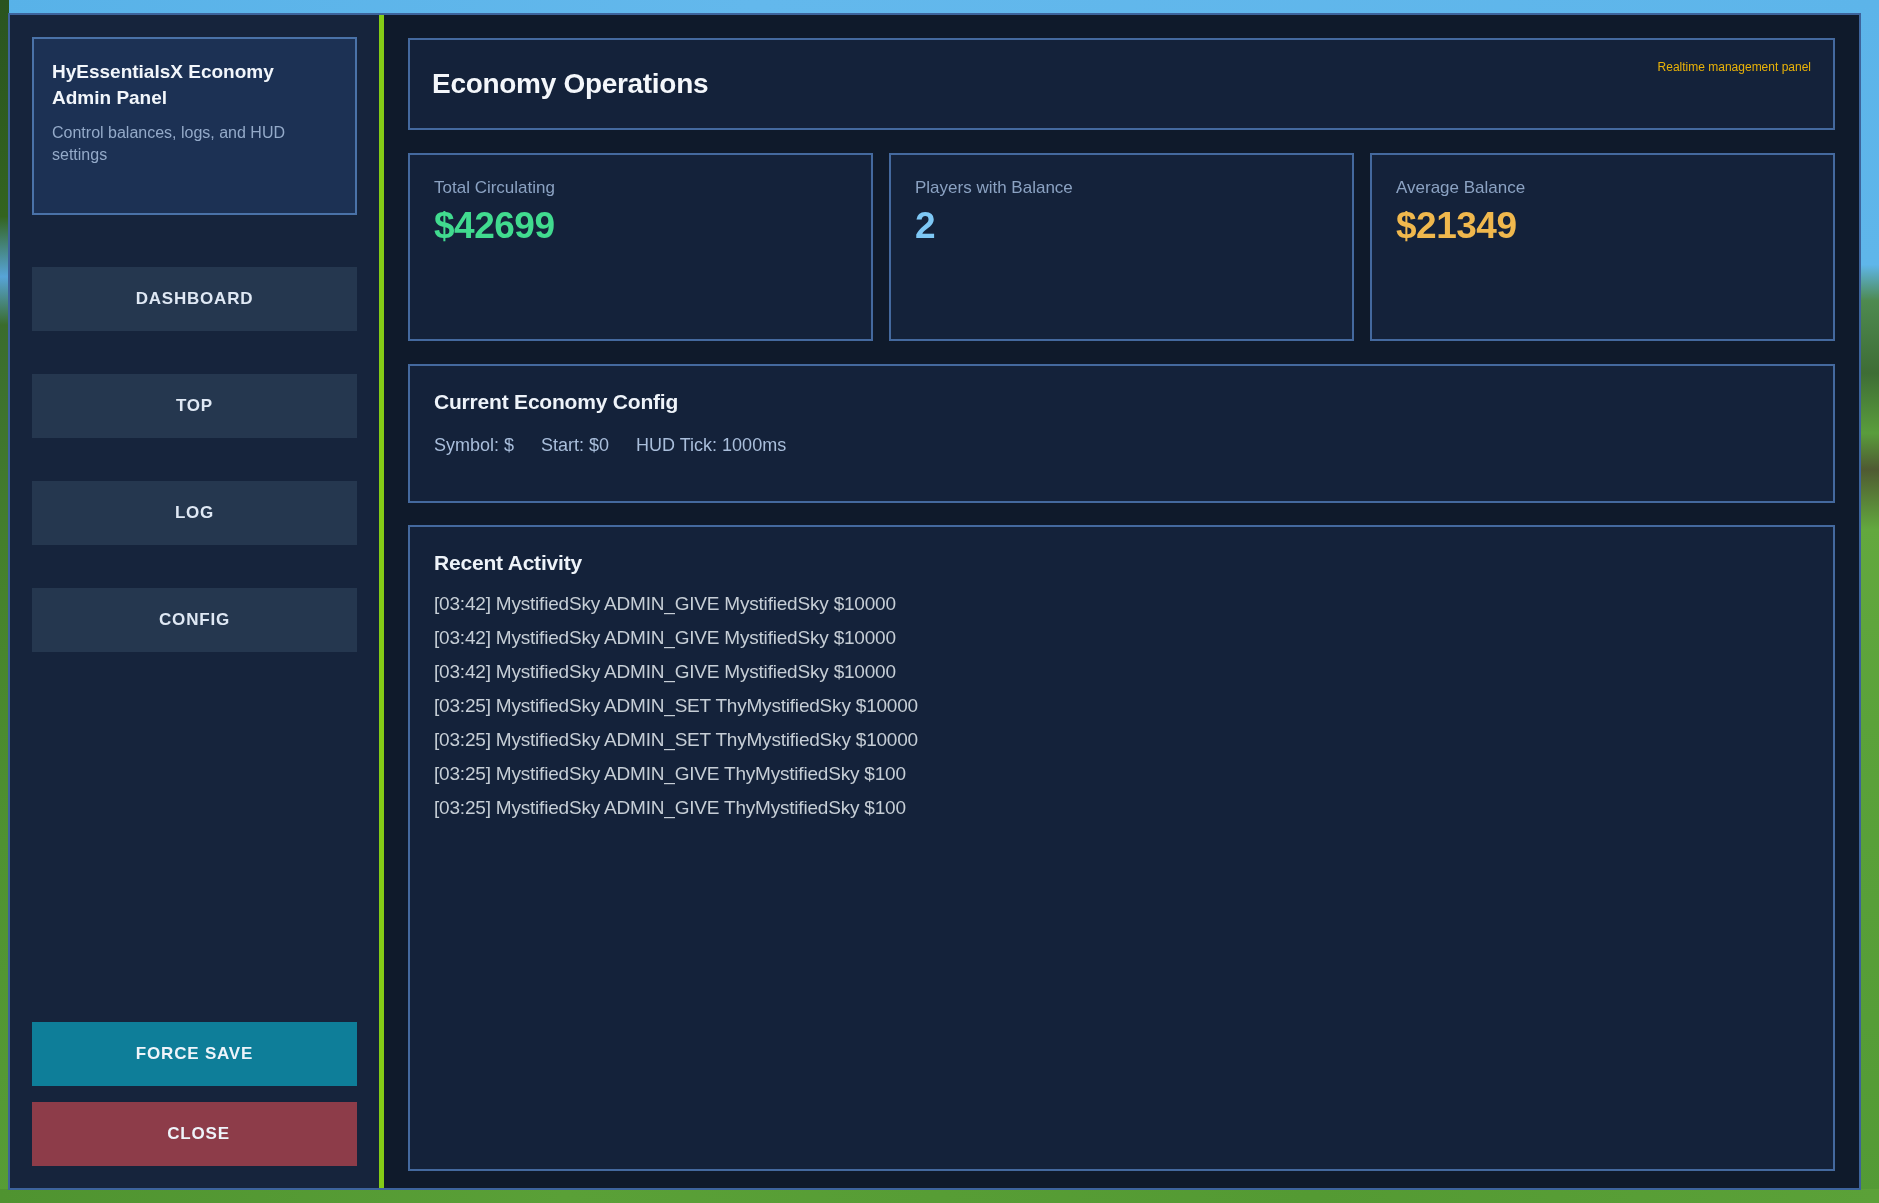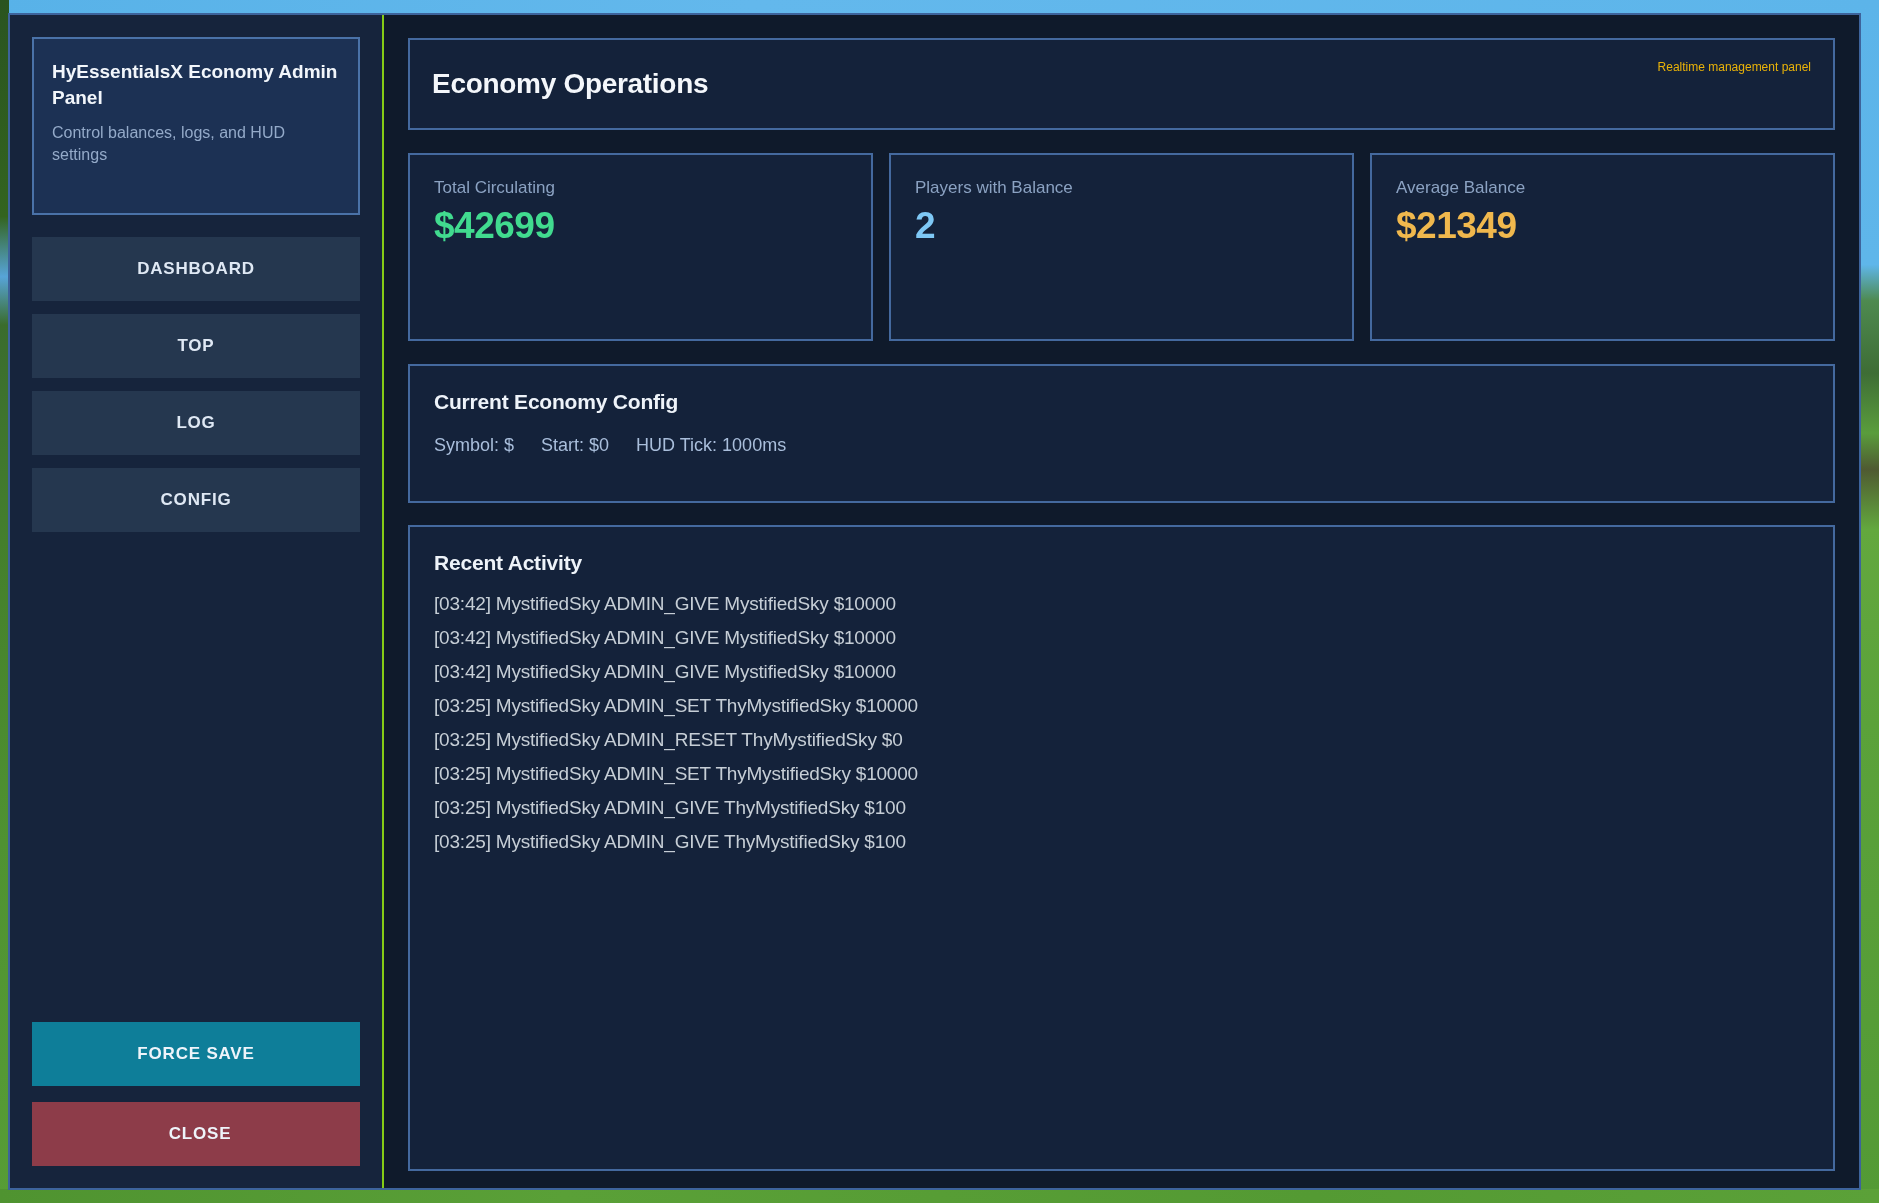--- a/index.html
+++ b/index.html
@@ -18,28 +18,28 @@
   .game-bottom{position:absolute;left:0;bottom:0;width:100%;height:14px;
     background:linear-gradient(90deg,#4f9330,#5aa037 30%,#549a33 70%,#5ba138);}
 
   
   .panel{position:absolute;left:8px;top:13px;width:1853px;height:1177px;
     box-sizing:border-box;border:2px solid #3d639b;background:#0f1a2b;
     display:flex;}
 
   
   .sidebar{width:374px;box-sizing:border-box;background:#16243c;
-    border-right:2px solid #84cc16;padding:22px;display:flex;flex-direction:column;}
+    border-right:5px solid #84cc16;padding:22px;display:flex;flex-direction:column;}
   .sidebar-card{box-sizing:border-box;height:178px;background:#1c3154;
     border:2px solid #4a72a8;padding:20px 18px;margin-bottom:22px;}
   .sidebar-title{font-size:19px;font-weight:bold;color:#f2f6fb;line-height:26px;margin-bottom:11px;}
   .sidebar-sub{font-size:16px;color:#94aac9;line-height:22px;}
   .nav-btn{height:64px;flex:0 0 auto;background:#25374f;margin-bottom:13px;
     display:flex;align-items:center;justify-content:center;cursor:pointer;
-    color:#dfe8f4;font-weight:bold;font-size:17px;letter-spacing:0.8px;}
+    color:#dfe8f4;font-weight:bold;font-size:17px;letter-spacing:0.8px;margin-top:30px;}
   .sidebar-spacer{flex:1;}
   .action-btn{height:64px;flex:0 0 auto;display:flex;align-items:center;justify-content:center;
     cursor:pointer;color:#eef4fa;font-weight:bold;font-size:17px;letter-spacing:0.8px;}
   .action-save{background:#0e7e99;margin-bottom:16px;}
   .action-close{background:#8d3c49;padding-left:8px;}
 
   
   .main{flex:1;box-sizing:border-box;padding:23px 24px 17px 24px;
     display:flex;flex-direction:column;min-width:0;}
   .card{box-sizing:border-box;background:#14223a;border:2px solid #44699e;}
@@ -133,21 +133,20 @@
       </div>
     </div>
 
     <div class="card activity-card">
       <div class="section-title">Recent Activity</div>
       <div class="log-list">
         <div class="log-line">[03:42] MystifiedSky ADMIN_GIVE MystifiedSky $10000</div>
         <div class="log-line">[03:42] MystifiedSky ADMIN_GIVE MystifiedSky $10000</div>
         <div class="log-line">[03:42] MystifiedSky ADMIN_GIVE MystifiedSky $10000</div>
         <div class="log-line">[03:25] MystifiedSky ADMIN_SET ThyMystifiedSky $10000</div>
-        <div class="log-line">[03:25] MystifiedSky ADMIN_RESET ThyMystifiedSky $0</div>
         <div class="log-line">[03:25] MystifiedSky ADMIN_SET ThyMystifiedSky $10000</div>
         <div class="log-line">[03:25] MystifiedSky ADMIN_GIVE ThyMystifiedSky $100</div>
         <div class="log-line">[03:25] MystifiedSky ADMIN_GIVE ThyMystifiedSky $100</div>
       </div>
     </div>
 
   </div>
 </div>
 
 </body></html>

